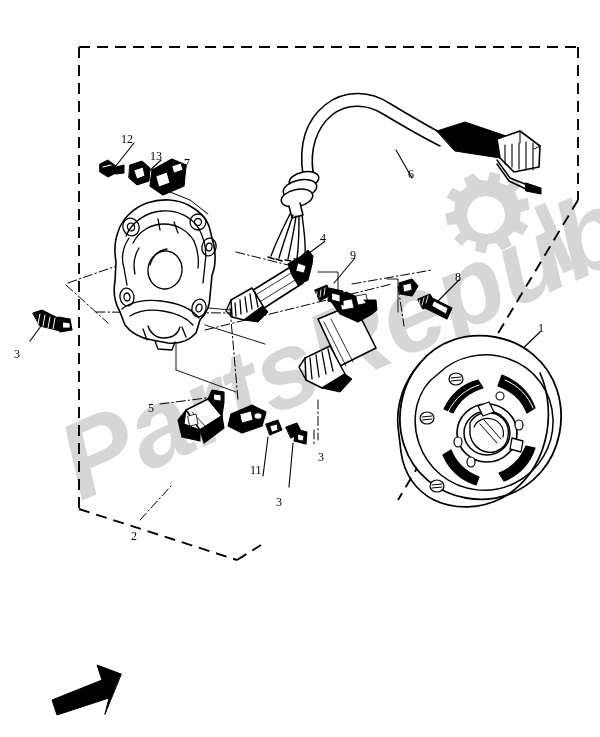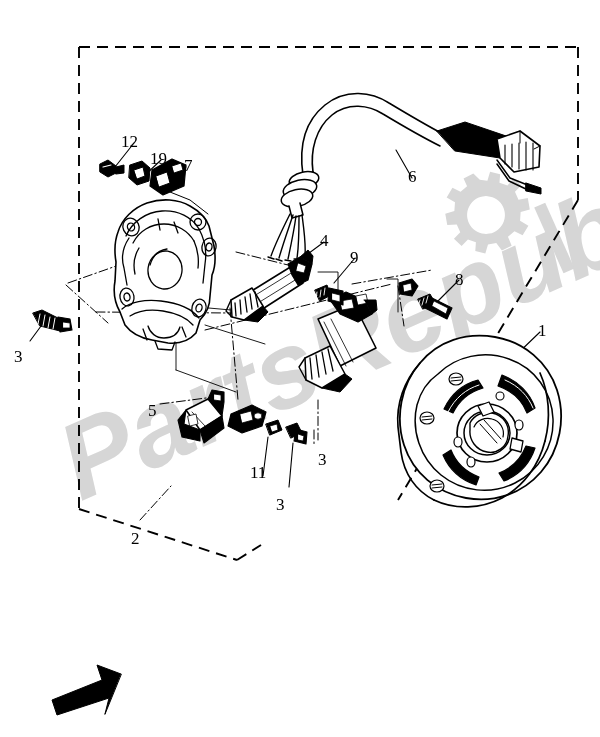--- a/index.html
+++ b/index.html
@@ -7,21 +7,21 @@
   body{
     width:600px;height:737px;
     font-family:"Liberation Serif", serif;
     overflow:hidden;position:relative;
   }
   #stage{position:absolute;left:0;top:0;width:600px;height:737px;background:#fff;}
   #stage svg{position:absolute;left:0;top:0;}
   .lbl{
     position:absolute;
     font-family:"Liberation Serif", serif;
-    font-size:17px;
+    font-size:12px;
     color:#000;
     line-height:1;
     white-space:nowrap;
     user-select:none;
   }
 </style>
 </head>
 <body>
 
 <div id="stage">
@@ -333,16 +333,16 @@
   <div class="lbl" style="left:318px;top:451px;">3</div>
   <div class="lbl" style="left:320px;top:232px;">4</div>
   <div class="lbl" style="left:148px;top:402px;">5</div>
   <div class="lbl" style="left:408px;top:168px;">6</div>
   <div class="lbl" style="left:184px;top:157px;">7</div>
   <div class="lbl" style="left:455px;top:271px;">8</div>
   <div class="lbl" style="left:350px;top:249px;">9</div>
   <div class="lbl" style="left:276px;top:496px;">3</div>
   <div class="lbl" style="left:250px;top:464px;">11</div>
   <div class="lbl" style="left:121px;top:133px;">12</div>
-  <div class="lbl" style="left:150px;top:150px;">19</div>
+  <div class="lbl" style="left:150px;top:150px;">13</div>
   <div class="lbl" style="left:14px;top:348px;">3</div>
 
 </div>
 
 </body></html>

